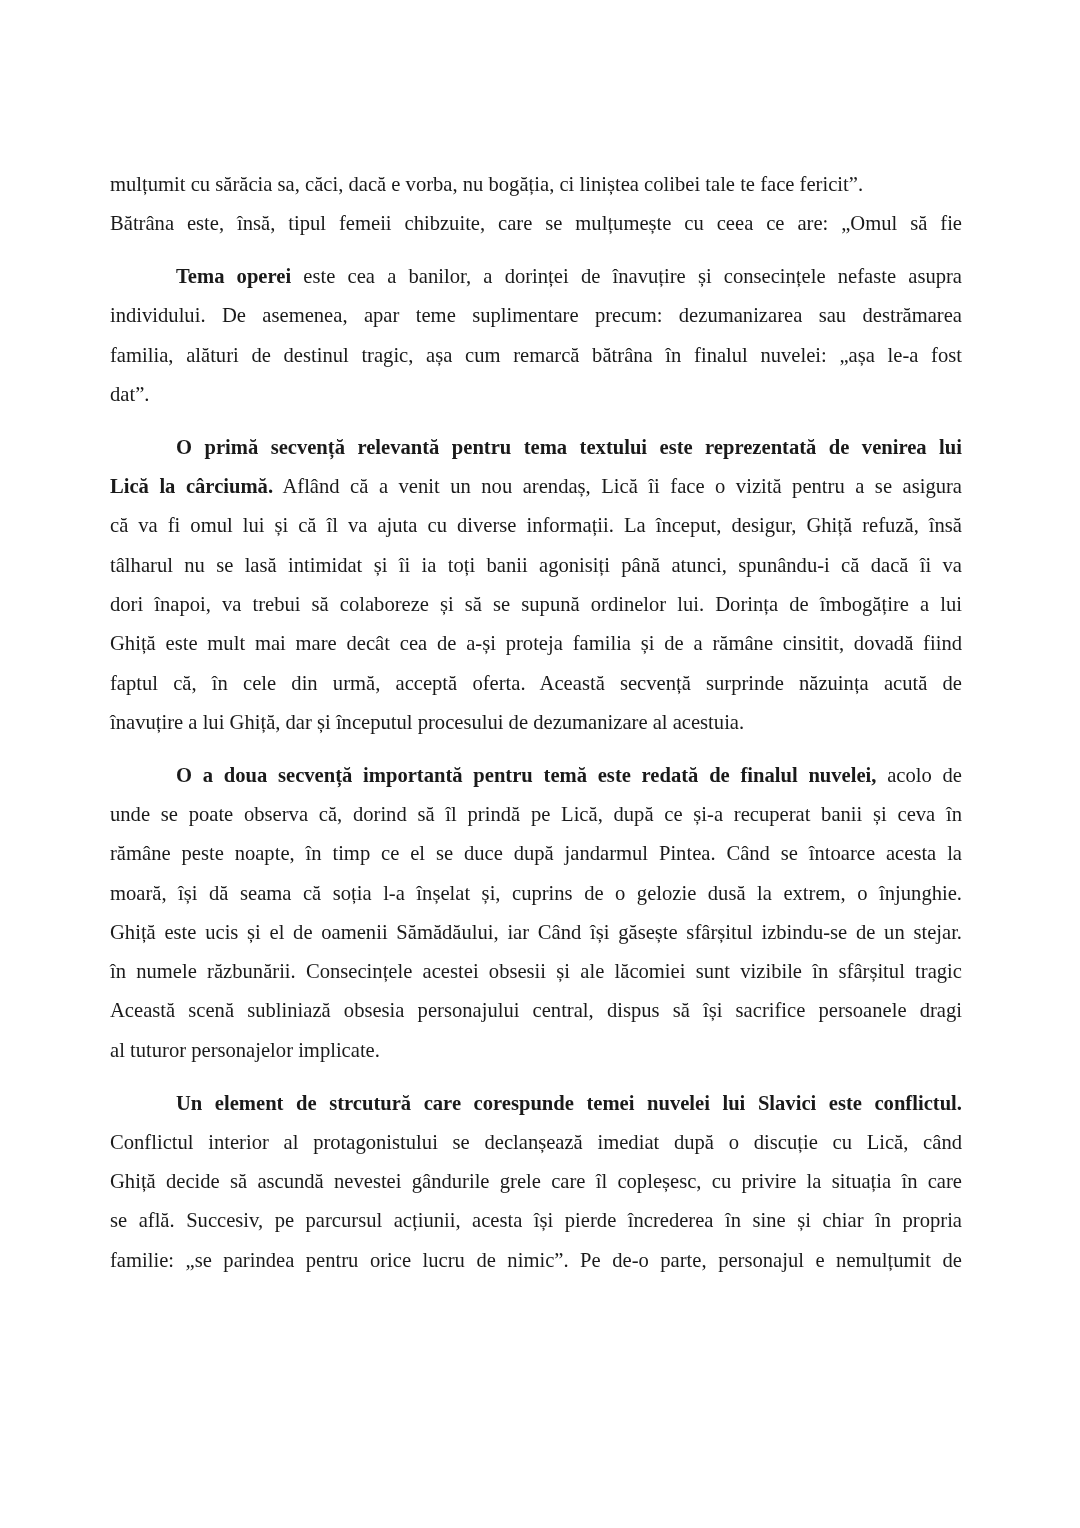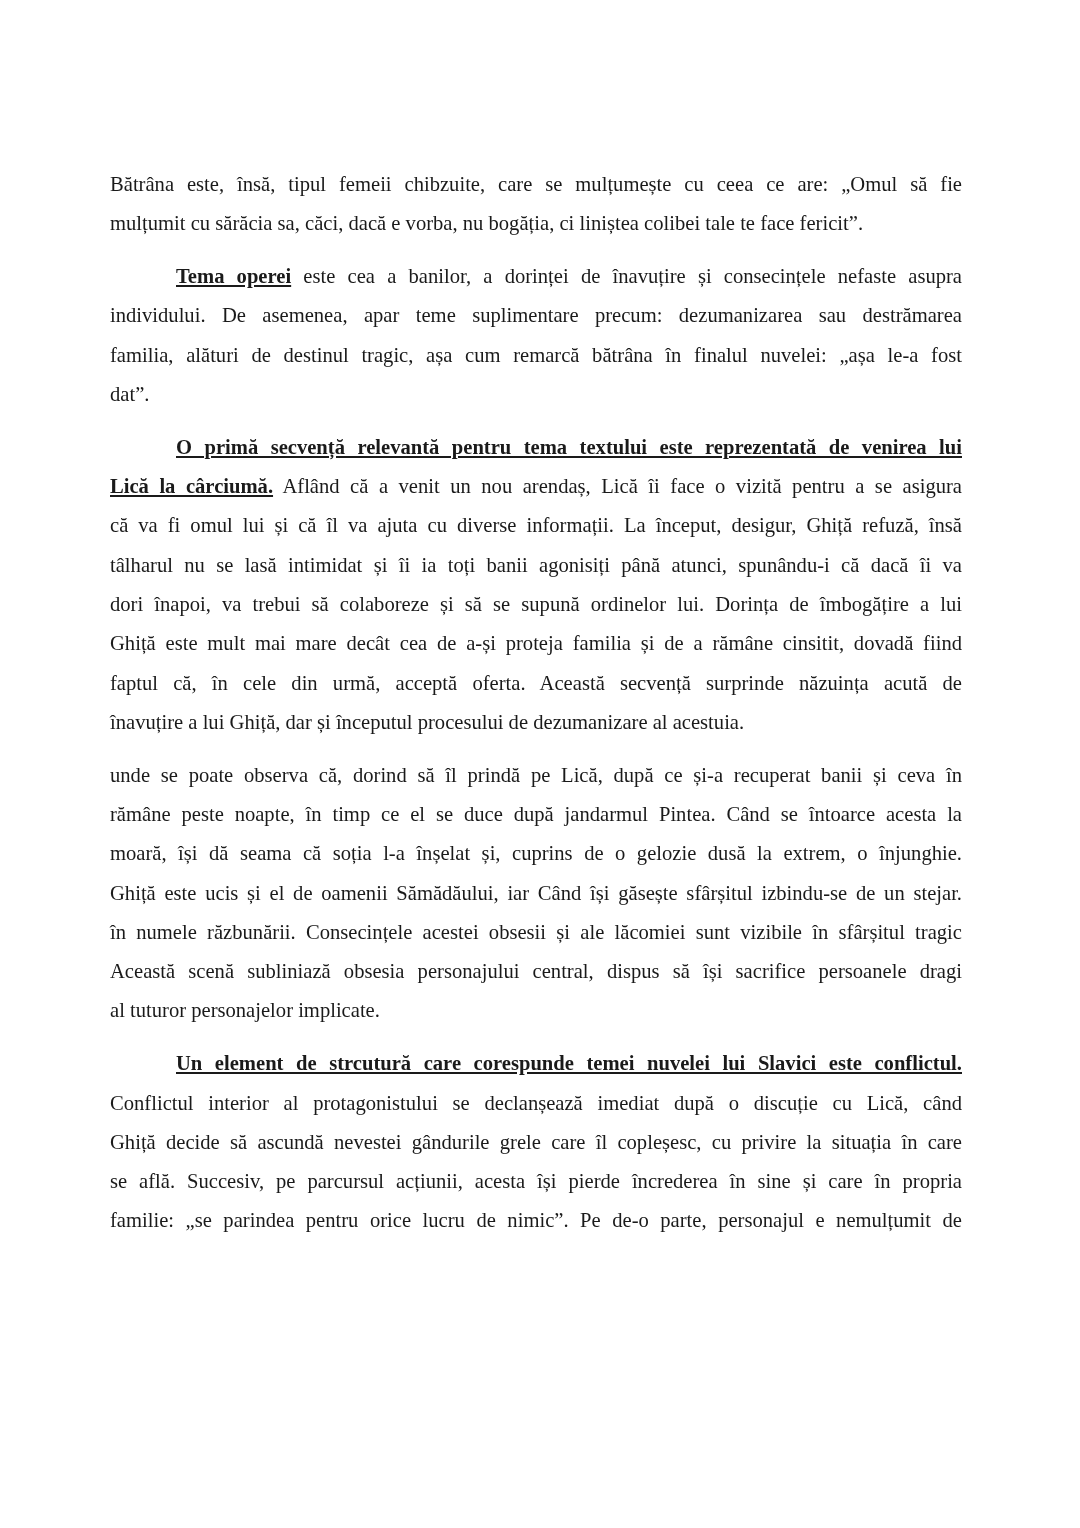--- a/index.html
+++ b/index.html
@@ -42,58 +42,58 @@
       overflow: visible;
     }
     .line.last {
       text-align-last: left;
     }
     .line.indent {
       padding-left: 66px;
     }
     .b {
       font-weight: bold;
-      text-decoration: underline;
     }
   </style>
 </head>
 <body>
 
 <div class="page">
   <div class="text-block" id="text-block">
       <div class="para">
+        <span class="line last"><span>mulțumit cu sărăcia sa, căci, dacă e vorba, nu bogăția, ci liniștea colibei tale te face fericit”.</span></span>
         <span class="line"><span>Bătrâna este, însă, tipul femeii chibzuite, care se mulțumește cu ceea ce are: „Omul să fie</span></span>
-        <span class="line last"><span>mulțumit cu sărăcia sa, căci, dacă e vorba, nu bogăția, ci liniștea colibei tale te face fericit”.</span></span>
       </div>
       <div class="para">
         <span class="line indent"><span class="b">Tema operei</span><span> este cea a banilor, a dorinței de înavuțire și consecințele nefaste asupra</span></span>
         <span class="line"><span>individului. De asemenea, apar teme suplimentare precum: dezumanizarea sau destrămarea</span></span>
         <span class="line"><span>familia, alături de destinul tragic, așa cum remarcă bătrâna în finalul nuvelei: „așa le-a fost</span></span>
         <span class="line last"><span>dat”.</span></span>
       </div>
       <div class="para">
         <span class="line indent"><span class="b">O primă secvență relevantă pentru tema textului este reprezentată de venirea lui</span></span>
         <span class="line"><span class="b">Lică la cârciumă.</span><span> Aflând că a venit un nou arendaș, Lică îi face o vizită pentru a se asigura</span></span>
         <span class="line"><span>că va fi omul lui și că îl va ajuta cu diverse informații. La început, desigur, Ghiță refuză, însă</span></span>
         <span class="line"><span>tâlharul nu se lasă intimidat și îi ia toți banii agonisiți până atunci, spunându-i că dacă îi va</span></span>
         <span class="line"><span>dori înapoi, va trebui să colaboreze și să se supună ordinelor lui. Dorința de îmbogățire a lui</span></span>
         <span class="line"><span>Ghiță este mult mai mare decât cea de a-și proteja familia și de a rămâne cinsitit, dovadă fiind</span></span>
         <span class="line"><span>faptul că, în cele din urmă, acceptă oferta. Această secvență surprinde năzuința acută de</span></span>
         <span class="line last"><span>înavuțire a lui Ghiță, dar și începutul procesului de dezumanizare al acestuia.</span></span>
       </div>
       <div class="para">
+        <span class="line indent"><span class="b">O a doua secvență importantă pentru temă este redată de finalul nuvelei,</span><span> acolo de</span></span>
         <span class="line"><span>unde se poate observa că, dorind să îl prindă pe Lică, după ce și-a recuperat banii și ceva în</span></span>
         <span class="line"><span>rămâne peste noapte, în timp ce el se duce după jandarmul Pintea. Când se întoarce acesta la</span></span>
         <span class="line"><span>moară, își dă seama că soția l-a înșelat și, cuprins de o gelozie dusă la extrem, o înjunghie.</span></span>
         <span class="line"><span>Ghiță este ucis și el de oamenii Sămădăului, iar Când își găsește sfârșitul izbindu-se de un stejar.</span></span>
         <span class="line"><span>în numele răzbunării. Consecințele acestei obsesii și ale lăcomiei sunt vizibile în sfârșitul tragic</span></span>
         <span class="line"><span>Această scenă subliniază obsesia personajului central, dispus să își sacrifice persoanele dragi</span></span>
         <span class="line last"><span>al tuturor personajelor implicate.</span></span>
       </div>
       <div class="para">
         <span class="line indent"><span class="b">Un element de strcutură care corespunde temei nuvelei lui Slavici este conflictul.</span></span>
         <span class="line"><span>Conflictul interior al protagonistului se declanșează imediat după o discuție cu Lică, când</span></span>
         <span class="line"><span>Ghiță decide să ascundă nevestei gândurile grele care îl copleșesc, cu privire la situația în care</span></span>
-        <span class="line"><span>se află. Succesiv, pe parcursul acțiunii, acesta își pierde încrederea în sine și care în propria</span></span>
+        <span class="line"><span>se află. Succesiv, pe parcursul acțiunii, acesta își pierde încrederea în sine și chiar în propria</span></span>
         <span class="line"><span>familie: „se parindea pentru orice lucru de nimic”. Pe de-o parte, personajul e nemulțumit de</span></span>
       </div>
     </div>
 </div>
 
 </body></html>

